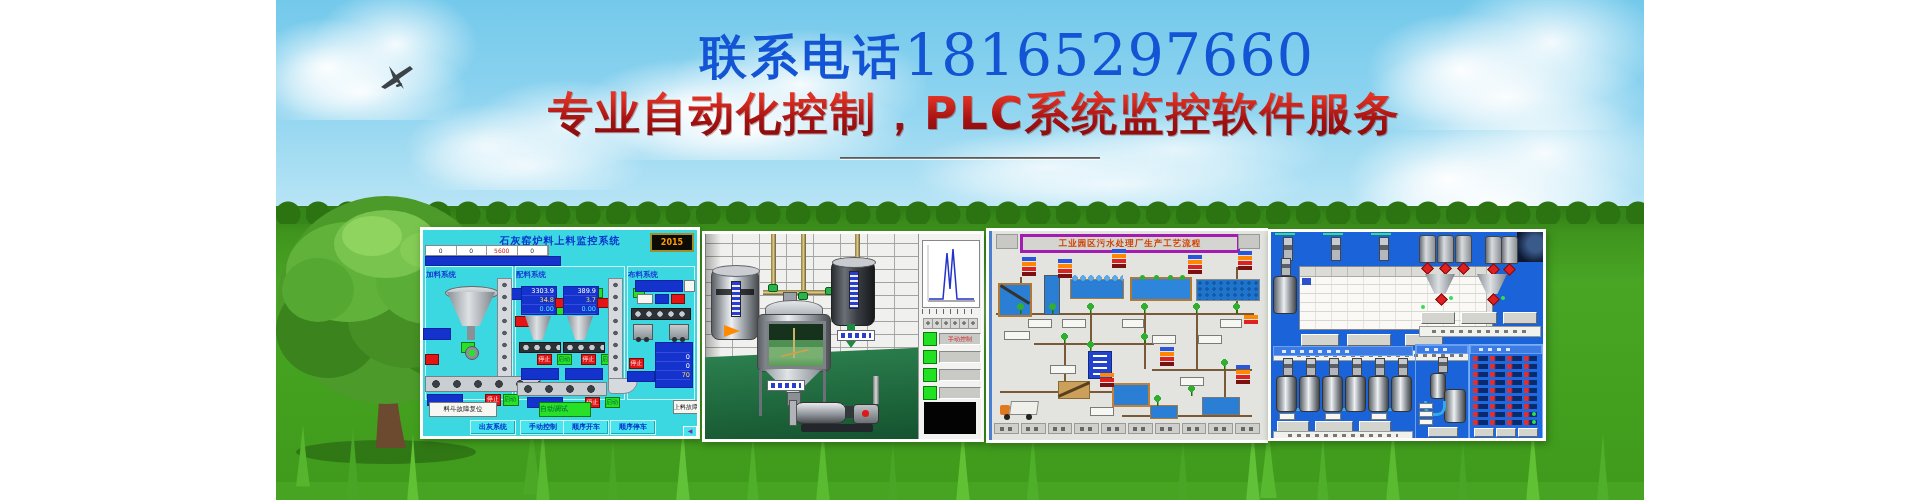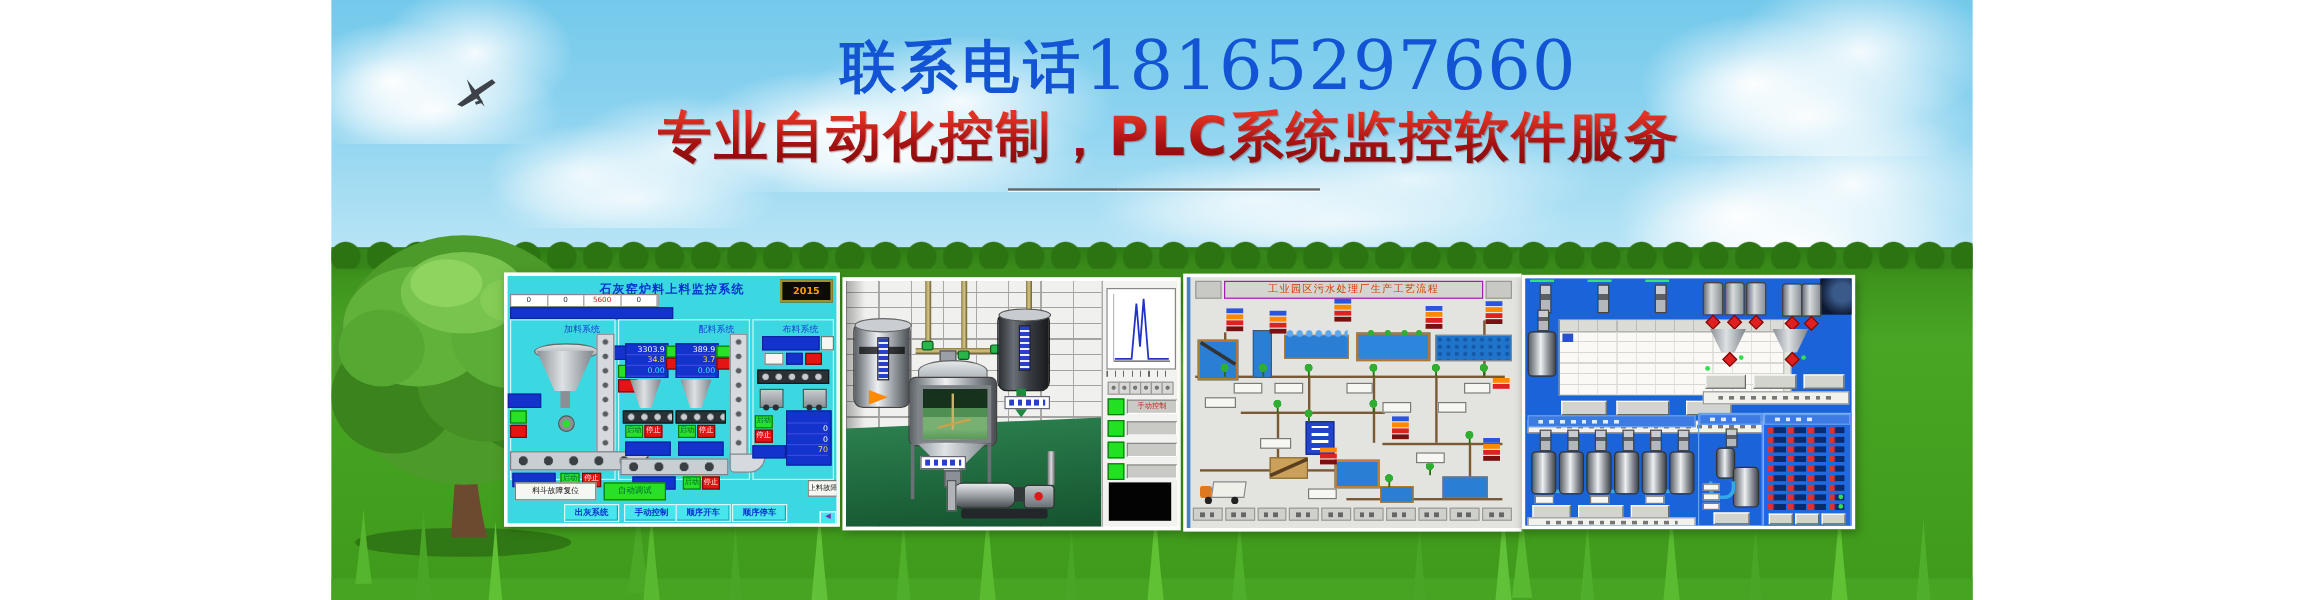--- a/index.html
+++ b/index.html
@@ -36,21 +36,21 @@
        -webkit-background-clip:text;background-clip:text;color:transparent;
        filter:drop-shadow(1px 1px 0 rgba(110,10,10,.35));}
   .tagline{position:absolute;left:470px;top:157px;width:1000px;display:flex;align-items:center;justify-content:center;}
   .tl-text{font-size:27px;color:#3a3a3a;white-space:nowrap;margin:0 6px;}
   .tl-line{height:2px;background:linear-gradient(180deg,#4c4c4c,#8a8a8a);box-shadow:0 1px 0 rgba(255,255,255,.8);}
   .tl-line.l{width:92px;} .tl-line.r{width:168px;}
 
   
   .panel{position:absolute;background:#fff;padding:3px;box-shadow:2px 3px 7px rgba(30,70,15,.5);}
   .screen{position:relative;width:100%;height:100%;overflow:hidden;}
-  .gbx{position:absolute;background:#28e028;border:1px solid #0a7a0a;color:#063;font-size:6px;line-height:8px;text-align:center;overflow:hidden;}
+  .gbx{position:absolute;background:#28e028;border:1px solid #0a7a0a;color:#063;font-size:6px;line-height:8px;overflow:hidden;margin-left:36px;}
   .rbx{position:absolute;background:#e41414;border:1px solid #7a0a0a;color:#fff;font-size:6px;line-height:8px;text-align:center;overflow:hidden;}
   .bbx{position:absolute;background:#1433cc;border:1px solid #0a23a0;}
   .wbx{position:absolute;background:#f6f6f2;border:1px solid #7a7a76;}
   .graybtn{position:absolute;background:#d4d4ce;border-top:1px solid #fff;border-left:1px solid #fff;
            border-right:1px solid #666;border-bottom:1px solid #666;}
   .metal{background:linear-gradient(90deg,#5a6066,#c8ccd0 30%,#eef0f2 42%,#9aa0a6 70%,#4a4e52);}
   .chain{position:absolute;background:#2c3136;border:1px solid #14181c;
          background-image:radial-gradient(circle 3px at 6px 50%, #c8ccd0 0 2.4px, transparent 3px);
          background-size:11px 100%;background-repeat:repeat-x;}
   .conv{position:absolute;background:#c9ced2;border:1px solid #7a8086;
@@ -63,21 +63,21 @@
   
   .p1{background:#3cd8e1;}
   .p1-title{position:absolute;left:0;right:0;top:4px;text-align:center;font-size:10px;font-weight:bold;
             color:#0835cf;letter-spacing:1px;}
   .p1-clock{position:absolute;right:3px;top:3px;width:40px;height:15px;background:#0c0c04;border:2px solid #9f8f2f;
             color:#ff9d00;font-size:8px;line-height:15px;text-align:center;font-weight:bold;}
   .p1-cells{position:absolute;left:2px;top:15px;width:122px;height:9px;background:#fff;display:flex;border:1px solid #888;}
   .p1-cells span{flex:1;border-right:1px solid #999;font-size:6px;line-height:9px;text-align:center;color:#234;}
   .p1-cells span.red{color:#c21;}
   .p1-sec{position:absolute;top:36px;height:132px;border:1px solid rgba(255,255,255,.75);}
-  .p1-sl{position:absolute;left:0;right:12px;top:3px;text-align:right;font-size:7.5px;font-weight:normal;color:#1a3fd6;}
+  .p1-sl{position:absolute;left:0;right:0;top:3px;text-align:left;font-size:7.5px;font-weight:bold;color:#1a3fd6;}
   .p1-data{position:absolute;background:#1433cc;border:1px solid #0a23a0;font-size:6.5px;text-align:right;padding-right:2px;}
   .p1-data div{height:8px;line-height:8px;border-bottom:1px solid #3a4ae0;}
   .p1-data .v0{color:#fff;} .p1-data .v1{color:#ffd84a;} .p1-data .v2{color:#4ae2ff;}
   .hop-top{position:absolute;border-radius:50%;background:linear-gradient(180deg,#dfe3e6,#9aa0a6);border:1px solid #666;}
   .hop-body{position:absolute;background:linear-gradient(90deg,#8a9096,#dde1e4 45%,#7e848a);
             clip-path:polygon(0 0,100% 0,68% 100%,32% 100%);}
   .hop-stem{position:absolute;background:#8a9096;}
   .cybtn{position:absolute;background:#47e5ee;border:1px solid #d5f8fb;box-shadow:inset -1px -1px 0 #1aa9b4;
          color:#0a35cc;font-size:7px;font-weight:bold;text-align:center;}
   .mach{position:absolute;background:linear-gradient(180deg,#c8ccd0,#8a9096);border:1px solid #555;}
@@ -100,22 +100,22 @@
       background:repeating-linear-gradient(90deg,#2a3ecc 0 4px,transparent 4px 7px);}
   .p2-side{position:absolute;left:213px;top:0;width:63px;height:205px;background:#f2f2f0;border-left:1px solid #999;}
   .grow-sq{position:absolute;width:12px;height:12px;background:#22e022;border:1px solid #0a7a0a;}
   .grow-bar{position:absolute;width:40px;height:10px;background:#c9c9c5;border-top:1px solid #888;border-left:1px solid #888;
       border-bottom:1px solid #fff;border-right:1px solid #fff;font-size:6px;line-height:10px;text-align:center;color:#c22;overflow:hidden;}
   .tbtn{position:absolute;width:8px;height:9px;background:#d8d8d4;border:1px solid #999;
       background-image:radial-gradient(circle at 50% 45%,#777 0 1.5px,transparent 2px);}
 
   
   .p3{background:#e3e3df;border-left:3px solid #4a7fd0;border-right:3px solid #4a7fd0;}
-  .p3-head{position:absolute;left:28px;top:3px;width:214px;height:13px;background:#d4d4d0;border:1px solid #a21caf;
-      text-align:center;font-size:8.5px;line-height:13px;font-weight:normal;color:#d04000;letter-spacing:1px;overflow:hidden;}
+  .p3-head{position:absolute;left:28px;top:3px;width:214px;height:13px;background:#d4d4d0;border:3px solid #a21caf;
+      text-align:center;font-size:8.5px;line-height:13px;font-weight:bold;color:#d04000;letter-spacing:1px;overflow:hidden;}
   .p3tab{position:absolute;top:3px;width:20px;height:13px;background:#c8c8c4;border:1px solid #999;}
   .pp{position:absolute;background:#7a5a36;}
   .pool{position:absolute;background:#2a7fd4;border:1px solid #b07830;}
   .gv{position:absolute;width:7px;height:11px;
       background:radial-gradient(circle at 3.5px 3.5px,#2fae2f 0 3.2px,transparent 3.6px),
                  linear-gradient(#2a6a10,#2a6a10) 3px 6px/1.5px 5px no-repeat;}
   .ind{position:absolute;width:14px;}
   .ind i{display:block;height:4px;margin-bottom:1px;}
   .ind .a{background:#2a55dd;} .ind .b{background:#ff8800;} .ind .c{background:#dd2222;} .ind .d{background:#7a1010;}
   .p3seg{flex:1;background:#cfcfcb;border:1px solid #9a9a96;

